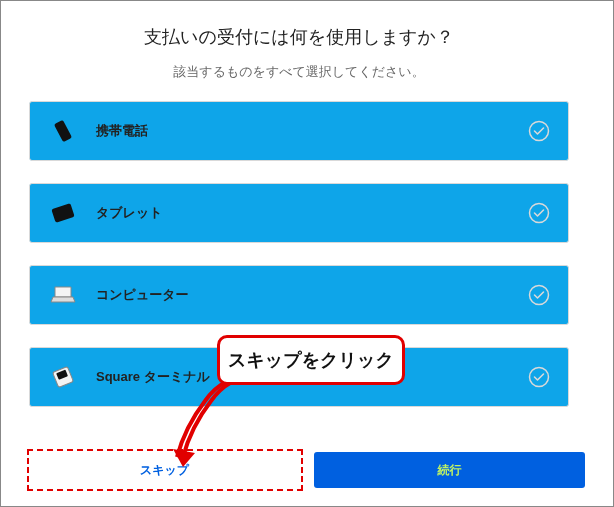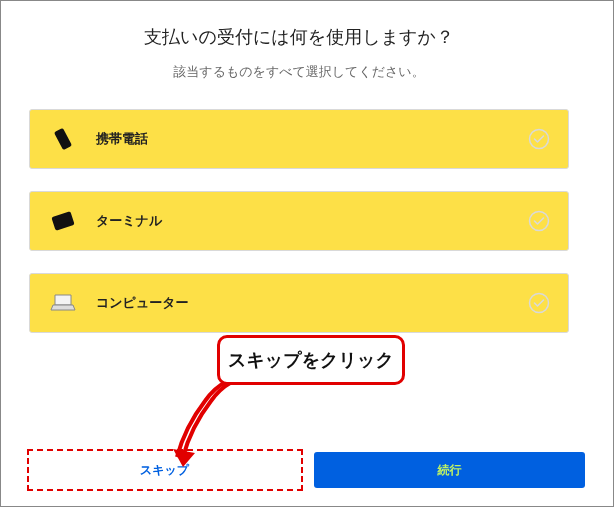--- a/index.html
+++ b/index.html
@@ -19,32 +19,32 @@
     text-align: center;
     font-size: 18px;
     font-weight: 500;
     color: #222;
     margin-bottom: 14px;
   }
   .subtitle {
     text-align: center;
     font-size: 13px;
     color: #666;
-    margin-bottom: 28px;
+    margin-bottom: 20px;
   }
   .option {
     border: 1px solid #d9d9d9;
     border-radius: 3px;
     height: 60px;
     display: flex;
     align-items: center;
     padding: 0 18px;
     margin-bottom: 22px;
     cursor: pointer;
-    background: #fde047;
+    background: #0ea5e9;
   }
   .option-icon {
     width: 30px;
     height: 30px;
     margin-right: 18px;
     display: flex;
     align-items: center;
     justify-content: center;
   }
   .option-label {
@@ -133,21 +133,21 @@
   </div>
 
   <div class="option">
     <span class="option-icon">
       <svg viewBox="0 0 30 30" width="30" height="30">
         <g transform="rotate(-18 15 15)">
           <rect x="5" y="8" width="20" height="14" rx="2" fill="#111"></rect>
         </g>
       </svg>
     </span>
-    <span class="option-label">ターミナル</span>
+    <span class="option-label">タブレット</span>
     <span class="check-circle">
       <svg viewBox="0 0 22 22" width="22" height="22">
         <circle cx="11" cy="11" r="9.5" fill="none" stroke="#d9d9d9" stroke-width="1.5"></circle>
         <path d="M6.5 11 L9.5 14 L15.5 8" fill="none" stroke="#d9d9d9" stroke-width="1.6" stroke-linecap="round" stroke-linejoin="round"></path>
       </svg>
     </span>
   </div>
 
   <div class="option">
     <span class="option-icon">
@@ -158,20 +158,37 @@
     </span>
     <span class="option-label">コンピューター</span>
     <span class="check-circle">
       <svg viewBox="0 0 22 22" width="22" height="22">
         <circle cx="11" cy="11" r="9.5" fill="none" stroke="#d9d9d9" stroke-width="1.5"></circle>
         <path d="M6.5 11 L9.5 14 L15.5 8" fill="none" stroke="#d9d9d9" stroke-width="1.6" stroke-linecap="round" stroke-linejoin="round"></path>
       </svg>
     </span>
   </div>
 
+  <div class="option">
+    <span class="option-icon">
+      <svg viewBox="0 0 30 30" width="30" height="30">
+        <g transform="rotate(-22 15 15)">
+          <rect x="7" y="7" width="16" height="16" rx="2" fill="#f4f4f4" stroke="#888" stroke-width="1"></rect>
+          <rect x="10" y="9" width="10" height="7" rx="1" fill="#111"></rect>
+        </g>
+      </svg>
+    </span>
+    <span class="option-label">Square ターミナル</span>
+    <span class="check-circle">
+      <svg viewBox="0 0 22 22" width="22" height="22">
+        <circle cx="11" cy="11" r="9.5" fill="none" stroke="#d9d9d9" stroke-width="1.5"></circle>
+        <path d="M6.5 11 L9.5 14 L15.5 8" fill="none" stroke="#d9d9d9" stroke-width="1.6" stroke-linecap="round" stroke-linejoin="round"></path>
+      </svg>
+    </span>
+  </div>
 </div>
 
 <div class="footer">
   <div class="btn btn-skip">スキップ</div>
   <div class="btn btn-continue">続行</div>
 </div>
 
 <div class="skip-highlight" style="left:26px; bottom:15px; width:276px; height:42px;"></div>
 
 <div class="callout" style="left:216px; top:334px;">スキップをクリック</div>

